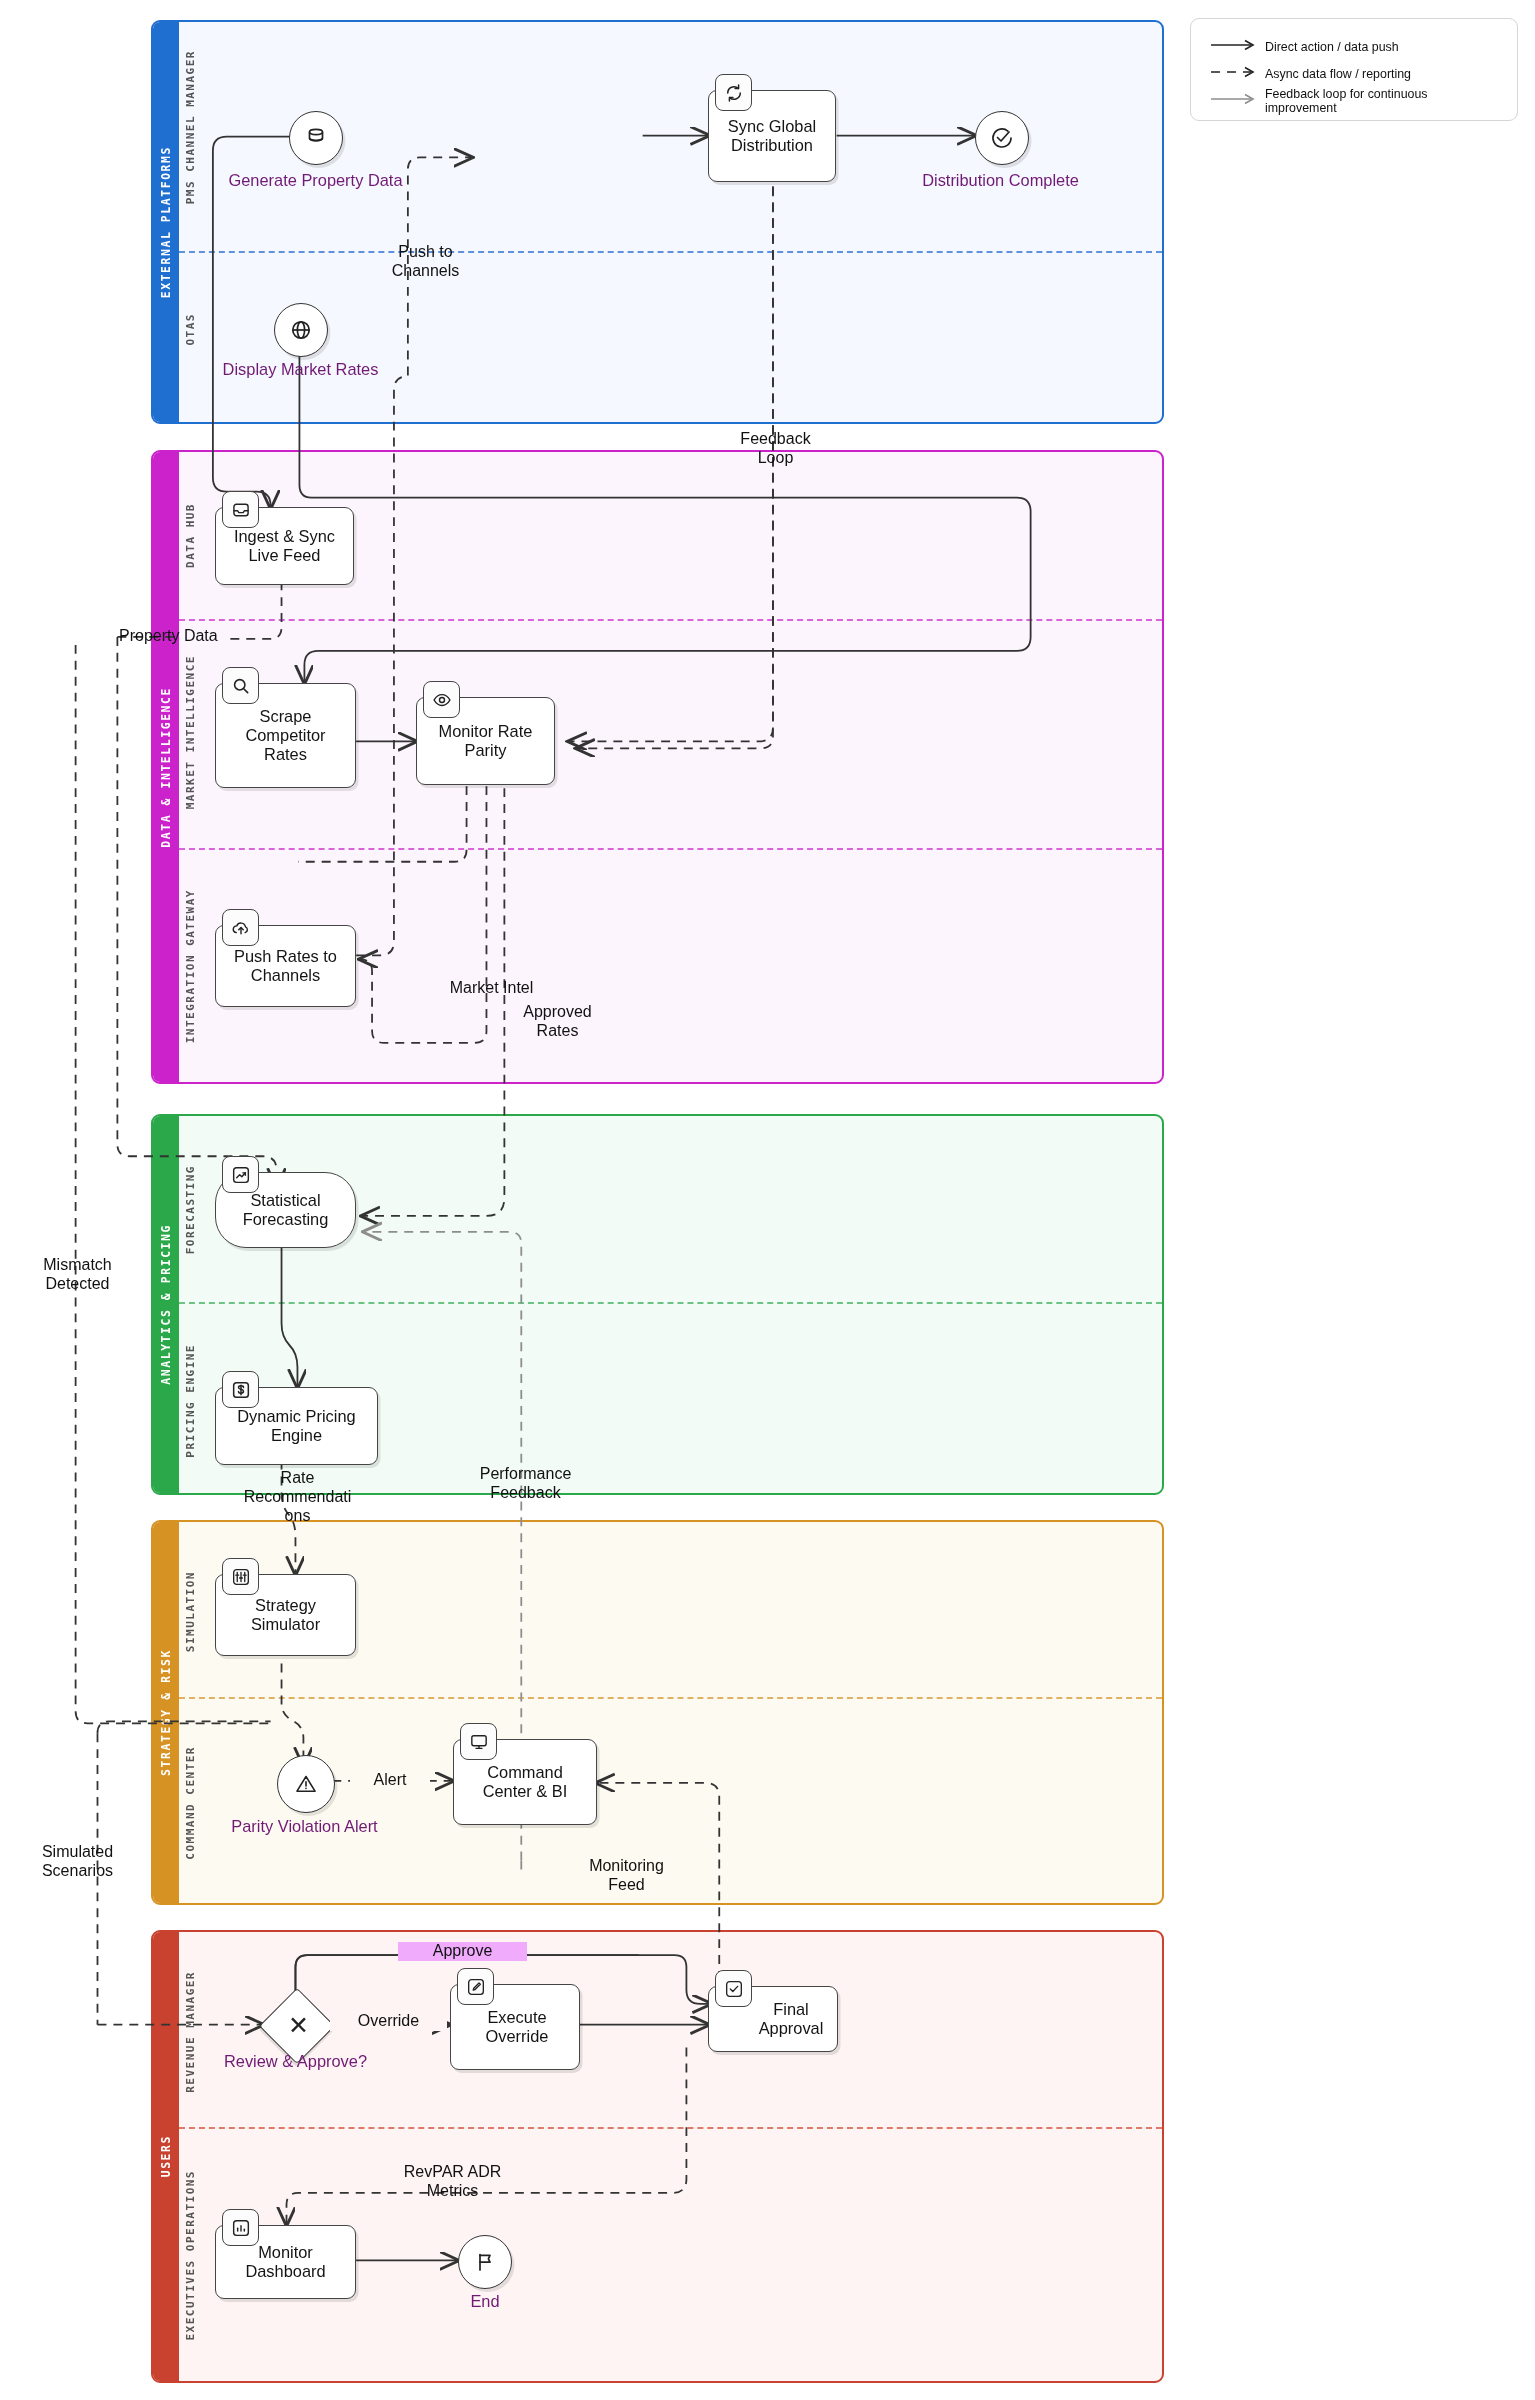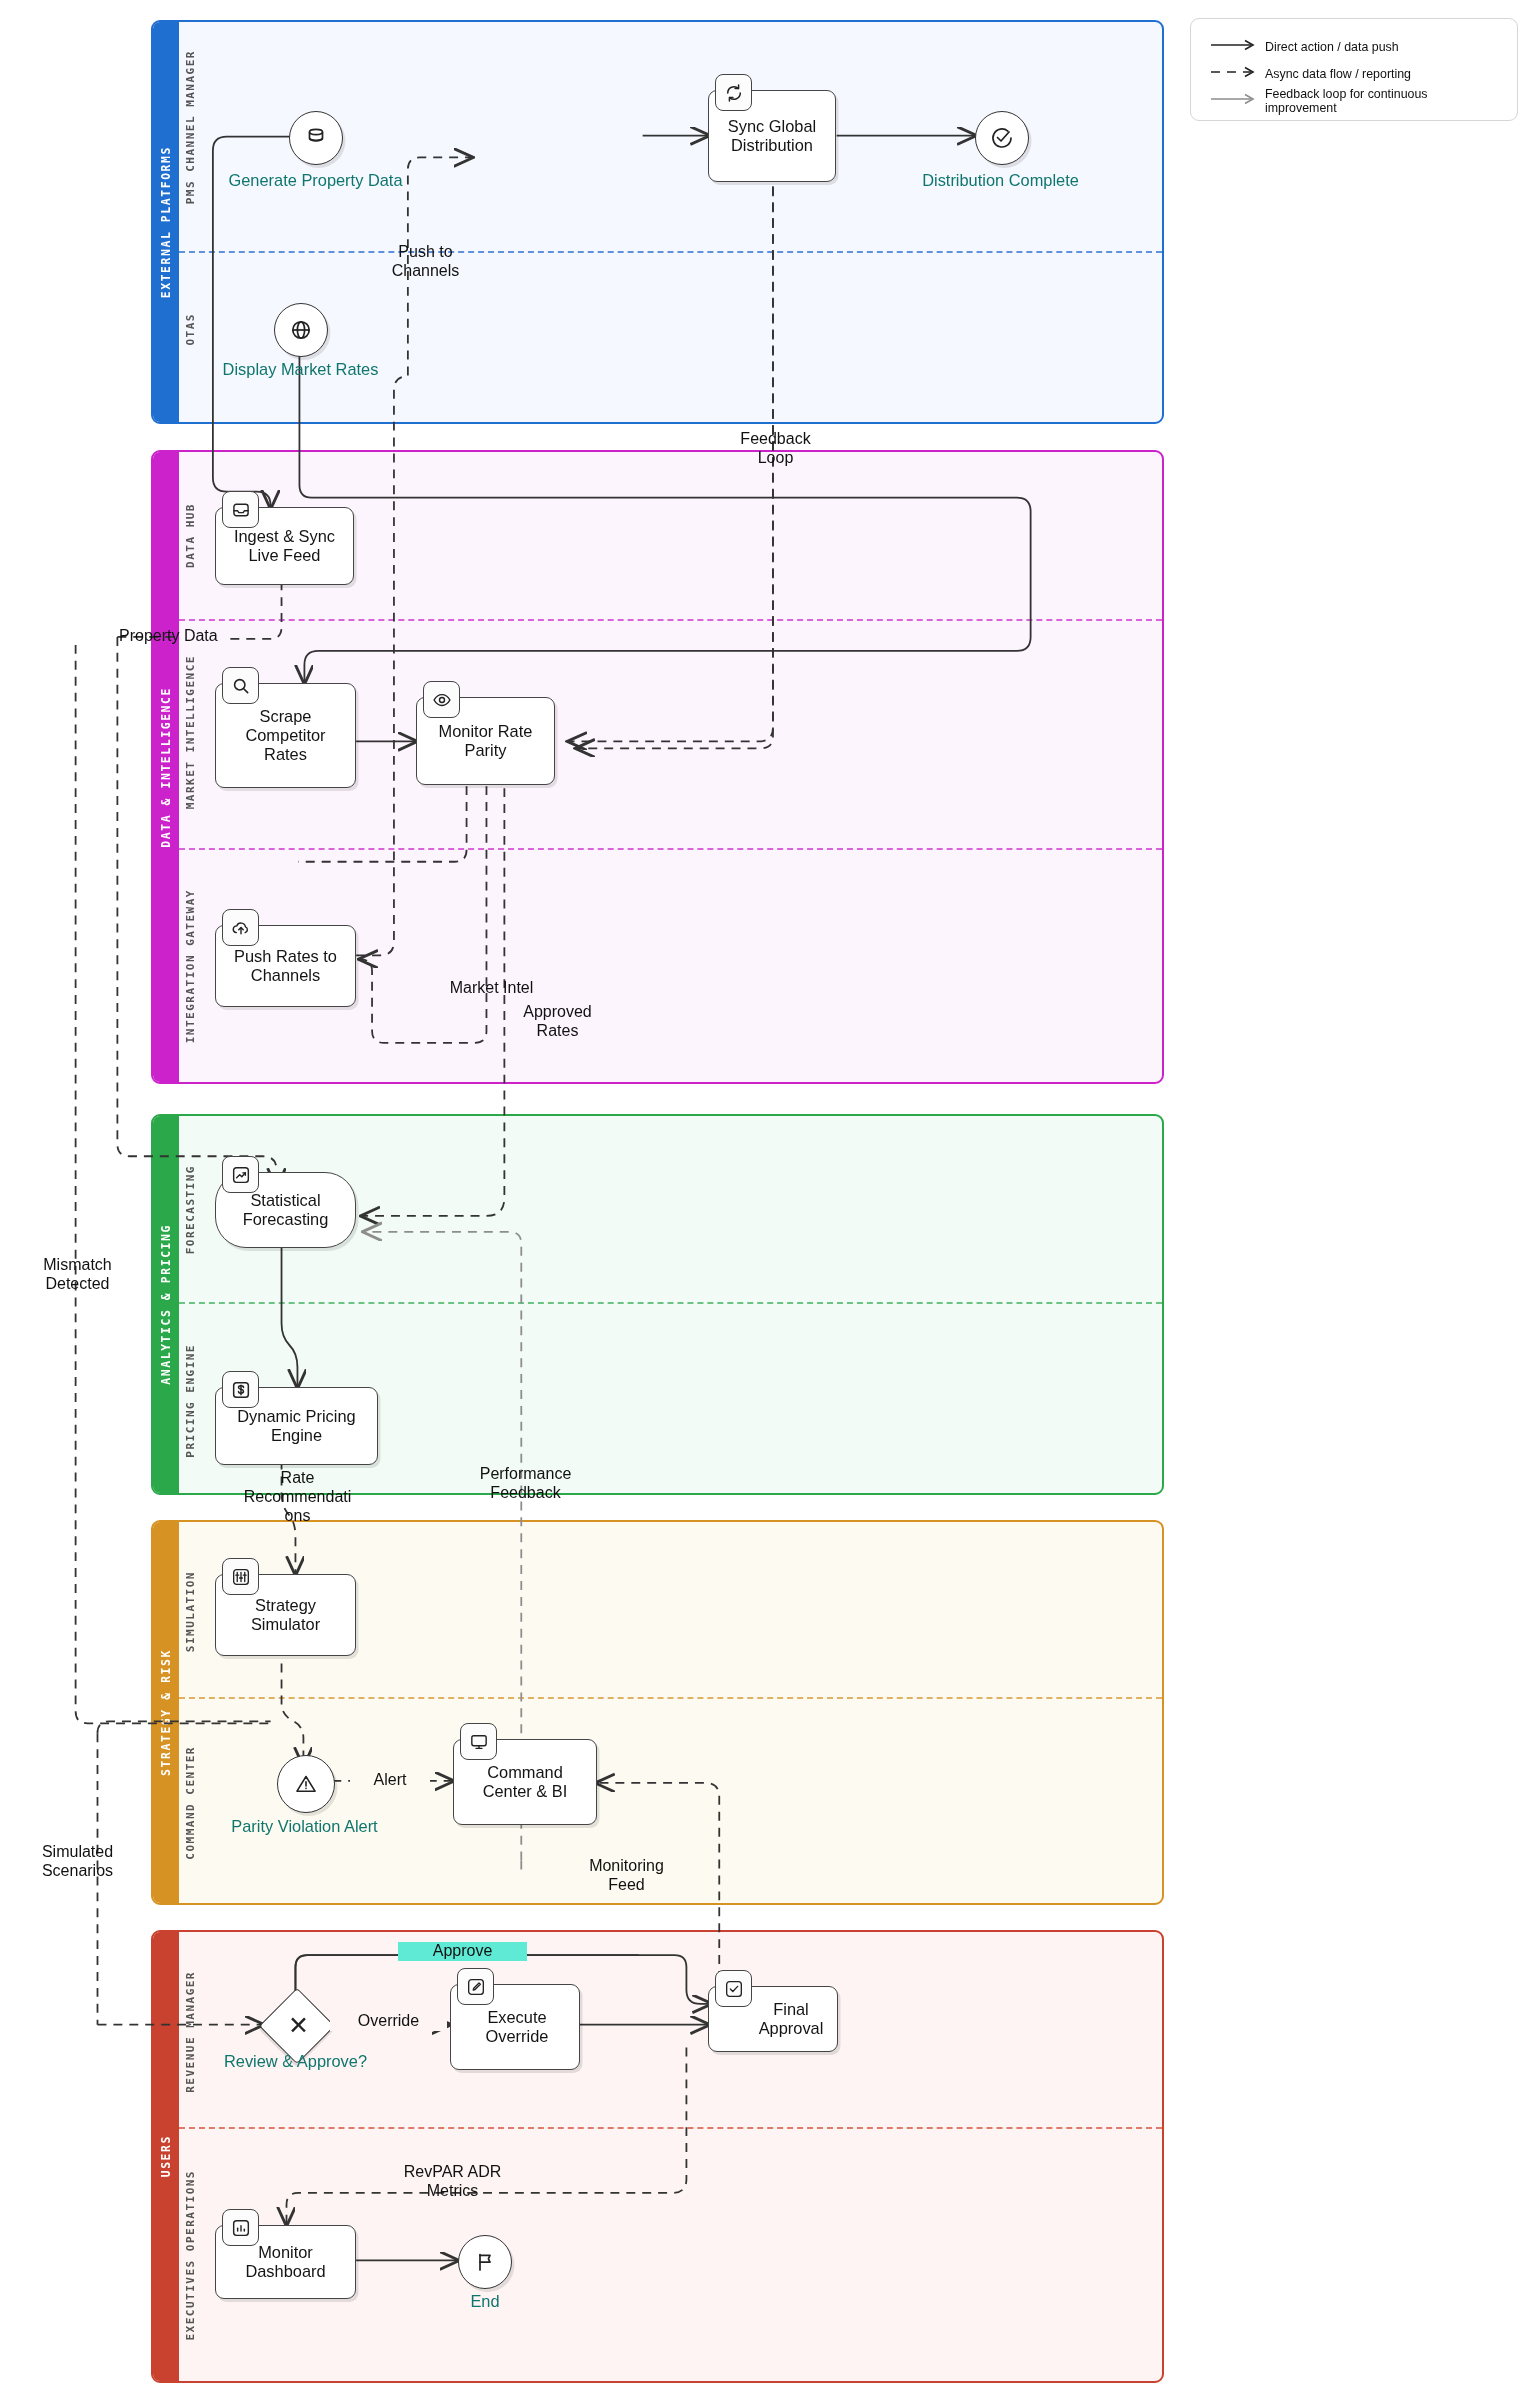--- a/index.html
+++ b/index.html
@@ -28,21 +28,21 @@
         box-shadow:2.5px 3px 0 rgba(0,0,0,.10);display:flex;align-items:center;justify-content:center;
         text-align:center;box-sizing:border-box;padding:6px 8px;}
   .node .lbl{font-size:16.4px;line-height:1.16;color:#141414;}
   .node .chip{position:absolute;left:6px;top:-17px;width:35px;height:35px;background:#fcfcfc;
         border:1.6px solid #454545;border-radius:8px;display:flex;align-items:center;justify-content:center;}
   .node .chip svg{width:20px;height:20px;display:block;}
 
   .ev{position:absolute;border:1.7px solid #333;border-radius:50%;background:#fff;
       box-shadow:2.5px 3px 0 rgba(0,0,0,.10);display:flex;align-items:center;justify-content:center;}
   .ev svg{width:24px;height:24px;}
-  .ev-cap{position:absolute;font-size:16.4px;text-align:center;color:#0f766e;line-height:1.16;white-space:nowrap;}
+  .ev-cap{position:absolute;font-size:16.4px;text-align:center;color:#701a75;line-height:1.16;white-space:nowrap;}
 
   .gw{position:absolute;width:52px;height:52px;background:#fff;border:1.7px solid #333;
       transform:rotate(45deg);border-radius:4px;box-shadow:2px 2.5px 0 rgba(0,0,0,.10);}
   .gw-x{position:absolute;font-size:25px;color:#222;line-height:1;}
 
   .edge-lbl{position:absolute;font-size:16px;color:#111;text-align:center;line-height:1.18;
             background:transparent;white-space:pre-line;}
 
   
   .legend{position:absolute;border:1px solid #d6d6d6;border-radius:9px;background:#fff;
@@ -445,21 +445,21 @@
 ons</div>
   <div class="edge-lbl" style="left:446px;top:1465px;width:159px;">Performance
 Feedback</div>
   <div class="edge-lbl" style="left:8px;top:1256px;width:139px;">Mismatch
 Detected</div>
   <div class="edge-lbl" style="left:8px;top:1843px;width:139px;">Simulated
 Scenarios</div>
   <div class="edge-lbl" style="left:350px;top:1771px;width:80px;background:#fdfaf1;">Alert</div>
   <div class="edge-lbl" style="left:547px;top:1857px;width:159px;">Monitoring
 Feed</div>
-  <div class="edge-lbl" style="left:398px;top:1942px;width:129px;background:#5eead4;">Approve</div>
+  <div class="edge-lbl" style="left:398px;top:1942px;width:129px;background:#f0abfc;">Approve</div>
   <div class="edge-lbl" style="left:330px;top:2012px;width:117px;background:#fdf4f3;">Override</div>
   <div class="edge-lbl" style="left:368px;top:2163px;width:169px;">RevPAR ADR
 Metrics</div>
 
   <div class="legend" style="left:1190px;top:18px;width:328px;height:103px;">
     <div class="legend-row">
       <span class="gl">
         <svg width="58" height="14" viewBox="0 0 58 14">
             <g fill="none" stroke="#222" stroke-width="1.6">
           <path d="M4,7 H44"></path>

